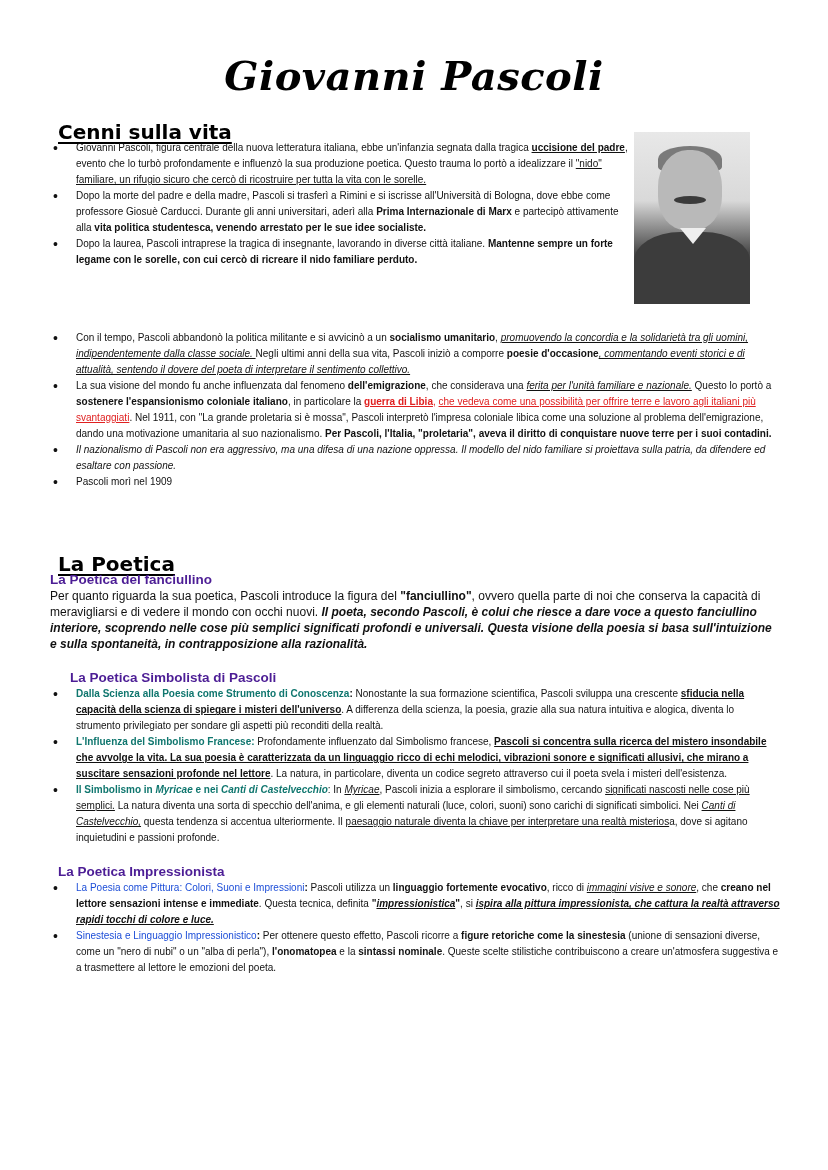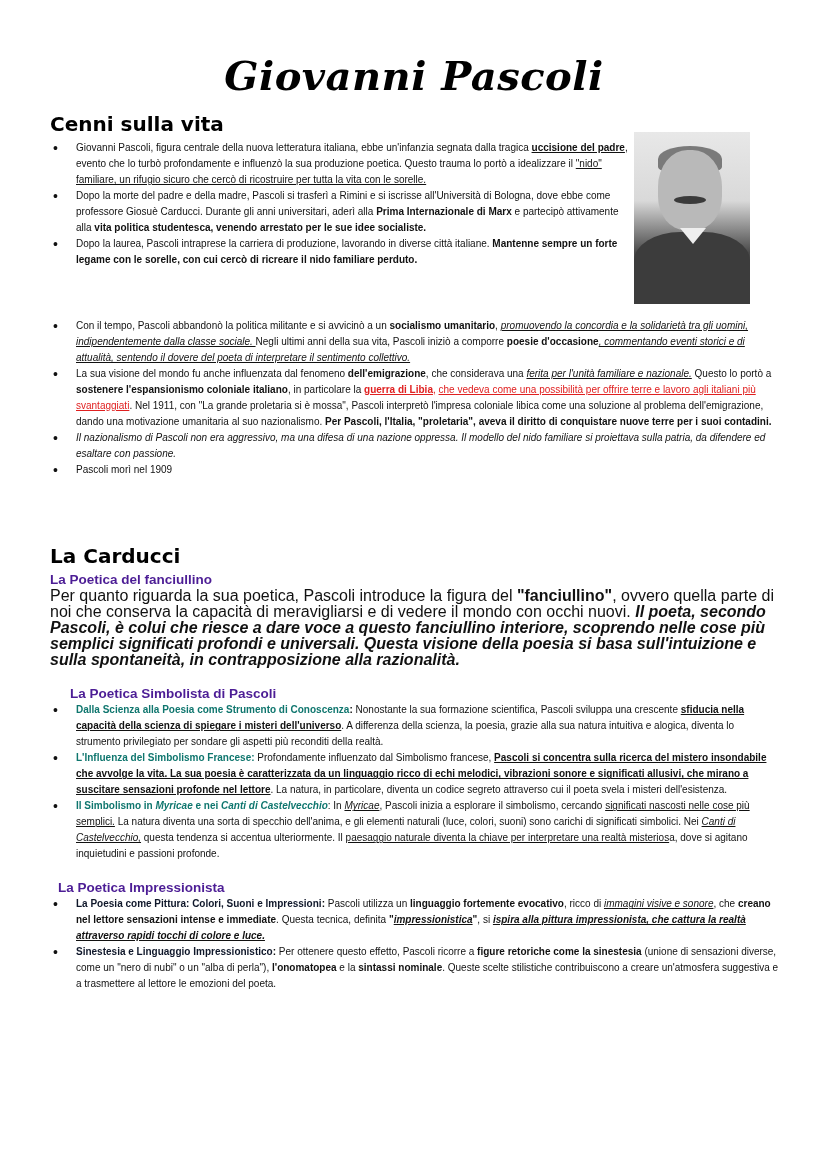--- a/index.html
+++ b/index.html
@@ -2,36 +2,36 @@
 <html><head>
 <meta charset="utf-8">
 <style>
   html, body { margin:0; padding:0; background:#ffffff; }
   body { width:828px; height:1170px; position:relative; overflow:hidden;
          font-family:"Liberation Sans", sans-serif; color:#111; }
   .page { position:absolute; left:0; top:0; width:828px; height:852px; }
   .title { position:absolute; left:0; right:0; top:52px; text-align:center;
            font-family:"DejaVu Serif", serif; font-weight:bold; font-style:italic;
            font-size:40px; letter-spacing:0.5px; color:#000; }
-  h2 { position:absolute; left:50px; margin:0; font-family:"DejaVu Sans", sans-serif;
-       font-weight:bold; font-size:20px; text-underline-offset:3px;
+  h2 { position:absolute; left:50px; margin:8px; font-family:"DejaVu Sans", sans-serif;
+       font-weight:bold; font-size:20px; text-decoration:underline; text-underline-offset:3px;
        text-decoration-thickness:2px; color:#000; }
   h3 { margin:0; font-size:13.5px; font-weight:bold; color:#4c1d95; line-height:16px; }
   ul { margin:0; padding:0; list-style:none; }
   li { position:relative; padding-left:26px; font-size:10px; line-height:16px; }
   li::before { content:"\2022"; position:absolute; left:3px; top:0; font-size:14px; }
-  p { margin:0; font-size:16px; line-height:16.1px; }
+  p { margin:0; font-size:12px; line-height:16.1px; }
   .b { font-weight:bold; }
   .i { font-style:italic; }
   .u { text-decoration:underline; }
   .red { color:#e02020; }
   .blue { color:#0f766e; font-weight:bold; }
-  .orange { color:#0f172a; font-weight:bold; }
+  .orange { color:#1d4ed8; font-weight:normal; }
   .sec1 { position:absolute; left:50px; top:140px; width:580px; }
-  .sec1b { position:absolute; left:50px; top:318px; width:730px; }
+  .sec1b { position:absolute; left:50px; top:330px; width:730px; }
   .sec2 { position:absolute; left:50px; top:572px; width:730px; }
   .photo { position:absolute; left:634px; top:132px; width:116px; height:172px;
            background:linear-gradient(180deg,#e8e8e8 0%,#d9d9d9 40%,#4a4a4a 70%,#333 100%);
            overflow:hidden; }
   .photo .head { position:absolute; left:24px; top:18px; width:64px; height:80px;
                  border-radius:46% 46% 42% 42%; background:#b9b9b9; }
   .photo .hair { position:absolute; left:24px; top:14px; width:64px; height:26px;
                  border-radius:50% 50% 20% 20%; background:#7a7a7a; }
   .photo .mous { position:absolute; left:40px; top:64px; width:32px; height:8px;
                  border-radius:50%; background:#3a3a3a; }
@@ -58,40 +58,40 @@
   </div>
 
   <ul class="sec1">
     <li>
       <span>Giovanni Pascoli, figura centrale della nuova letteratura italiana, ebbe un'infanzia segnata dalla tragica </span><span class="b u">uccisione del padre</span><span>, evento che lo turbò profondamente e influenzò la sua produzione poetica. Questo trauma lo portò a idealizzare il </span><span class="u">"nido" familiare, un rifugio sicuro che cercò di ricostruire per tutta la vita con le sorelle.</span>
     </li>
     <li>
       <span>Dopo la morte del padre e della madre, Pascoli si trasferì a Rimini e si iscrisse all'Università di Bologna, dove ebbe come professore Giosuè Carducci. Durante gli anni universitari, aderì alla </span><span class="b">Prima Internazionale di Marx</span><span> e partecipò attivamente alla </span><span class="b">vita politica studentesca, venendo arrestato per le sue idee socialiste.</span>
     </li>
     <li>
-      <span>Dopo la laurea, Pascoli intraprese la carriera di produzione, lavorando in diverse città italiane. </span><span class="b">Mantenne sempre un forte legame con le sorelle, con cui cercò di ricreare il nido familiare perduto.</span>
+      <span>Dopo la laurea, Pascoli intraprese la tragica di insegnante, lavorando in diverse città italiane. </span><span class="b">Mantenne sempre un forte legame con le sorelle, con cui cercò di ricreare il nido familiare perduto.</span>
     </li>
   </ul>
 
   <ul class="sec1b">
     <li>
       <span>Con il tempo, Pascoli abbandonò la politica militante e si avvicinò a un </span><span class="b">socialismo umanitario</span><span>, </span><span class="i u">promuovendo la concordia e la solidarietà tra gli uomini, indipendentemente dalla classe sociale. </span><span>Negli ultimi anni della sua vita, Pascoli iniziò a comporre </span><span class="b">poesie d'occasione</span><span class="i u">, commentando eventi storici e di attualità, sentendo il dovere del poeta di interpretare il sentimento collettivo.</span>
     </li>
     <li>
       <span>La sua visione del mondo fu anche influenzata dal fenomeno </span><span class="b">dell'emigrazione</span><span>, che considerava una </span><span class="i u">ferita per l'unità familiare e nazionale.</span><span> Questo lo portò a </span><span class="b">sostenere l'espansionismo coloniale italiano</span><span>, in particolare la </span><span class="b u red">guerra di Libia</span><span class="red">, </span><span class="u red">che vedeva come una possibilità per offrire terre e lavoro agli italiani più svantaggiati</span><span>. Nel 1911, con "La grande proletaria si è mossa", Pascoli interpretò l'impresa coloniale libica come una soluzione al problema dell'emigrazione, dando una motivazione umanitaria al suo nazionalismo. </span><span class="b">Per Pascoli, l'Italia, "proletaria", aveva il diritto di conquistare nuove terre per i suoi contadini.</span>
     </li>
     <li>
       <span class="i">Il nazionalismo di Pascoli non era aggressivo, ma una difesa di una nazione oppressa. Il modello del nido familiare si proiettava sulla patria, da difendere ed esaltare con passione.</span>
     </li>
     <li>
       <span>Pascoli morì nel 1909</span>
     </li>
   </ul>
 
-  <h2 style="top:544px;">La Carducci</h2>
+  <h2 style="top:544px;">La Poetica</h2>
 
   <div class="sec2">
     <h3>La Poetica del fanciullino</h3>
     <p>
       <span>Per quanto riguarda la sua poetica, Pascoli introduce la figura del </span><span class="b">"fanciullino"</span><span>, ovvero quella parte di noi che conserva la capacità di meravigliarsi e di vedere il mondo con occhi nuovi. </span><span class="b i">Il poeta, secondo Pascoli, è colui che riesce a dare voce a questo fanciullino interiore, scoprendo nelle cose più semplici significati profondi e universali. Questa visione della poesia si basa sull'intuizione e sulla spontaneità, in contrapposizione alla razionalità.</span>
     </p>
 
     <h3 style="margin-top:18px;margin-left:20px;">La Poetica Simbolista di Pascoli</h3>
     <ul>
       <li>

